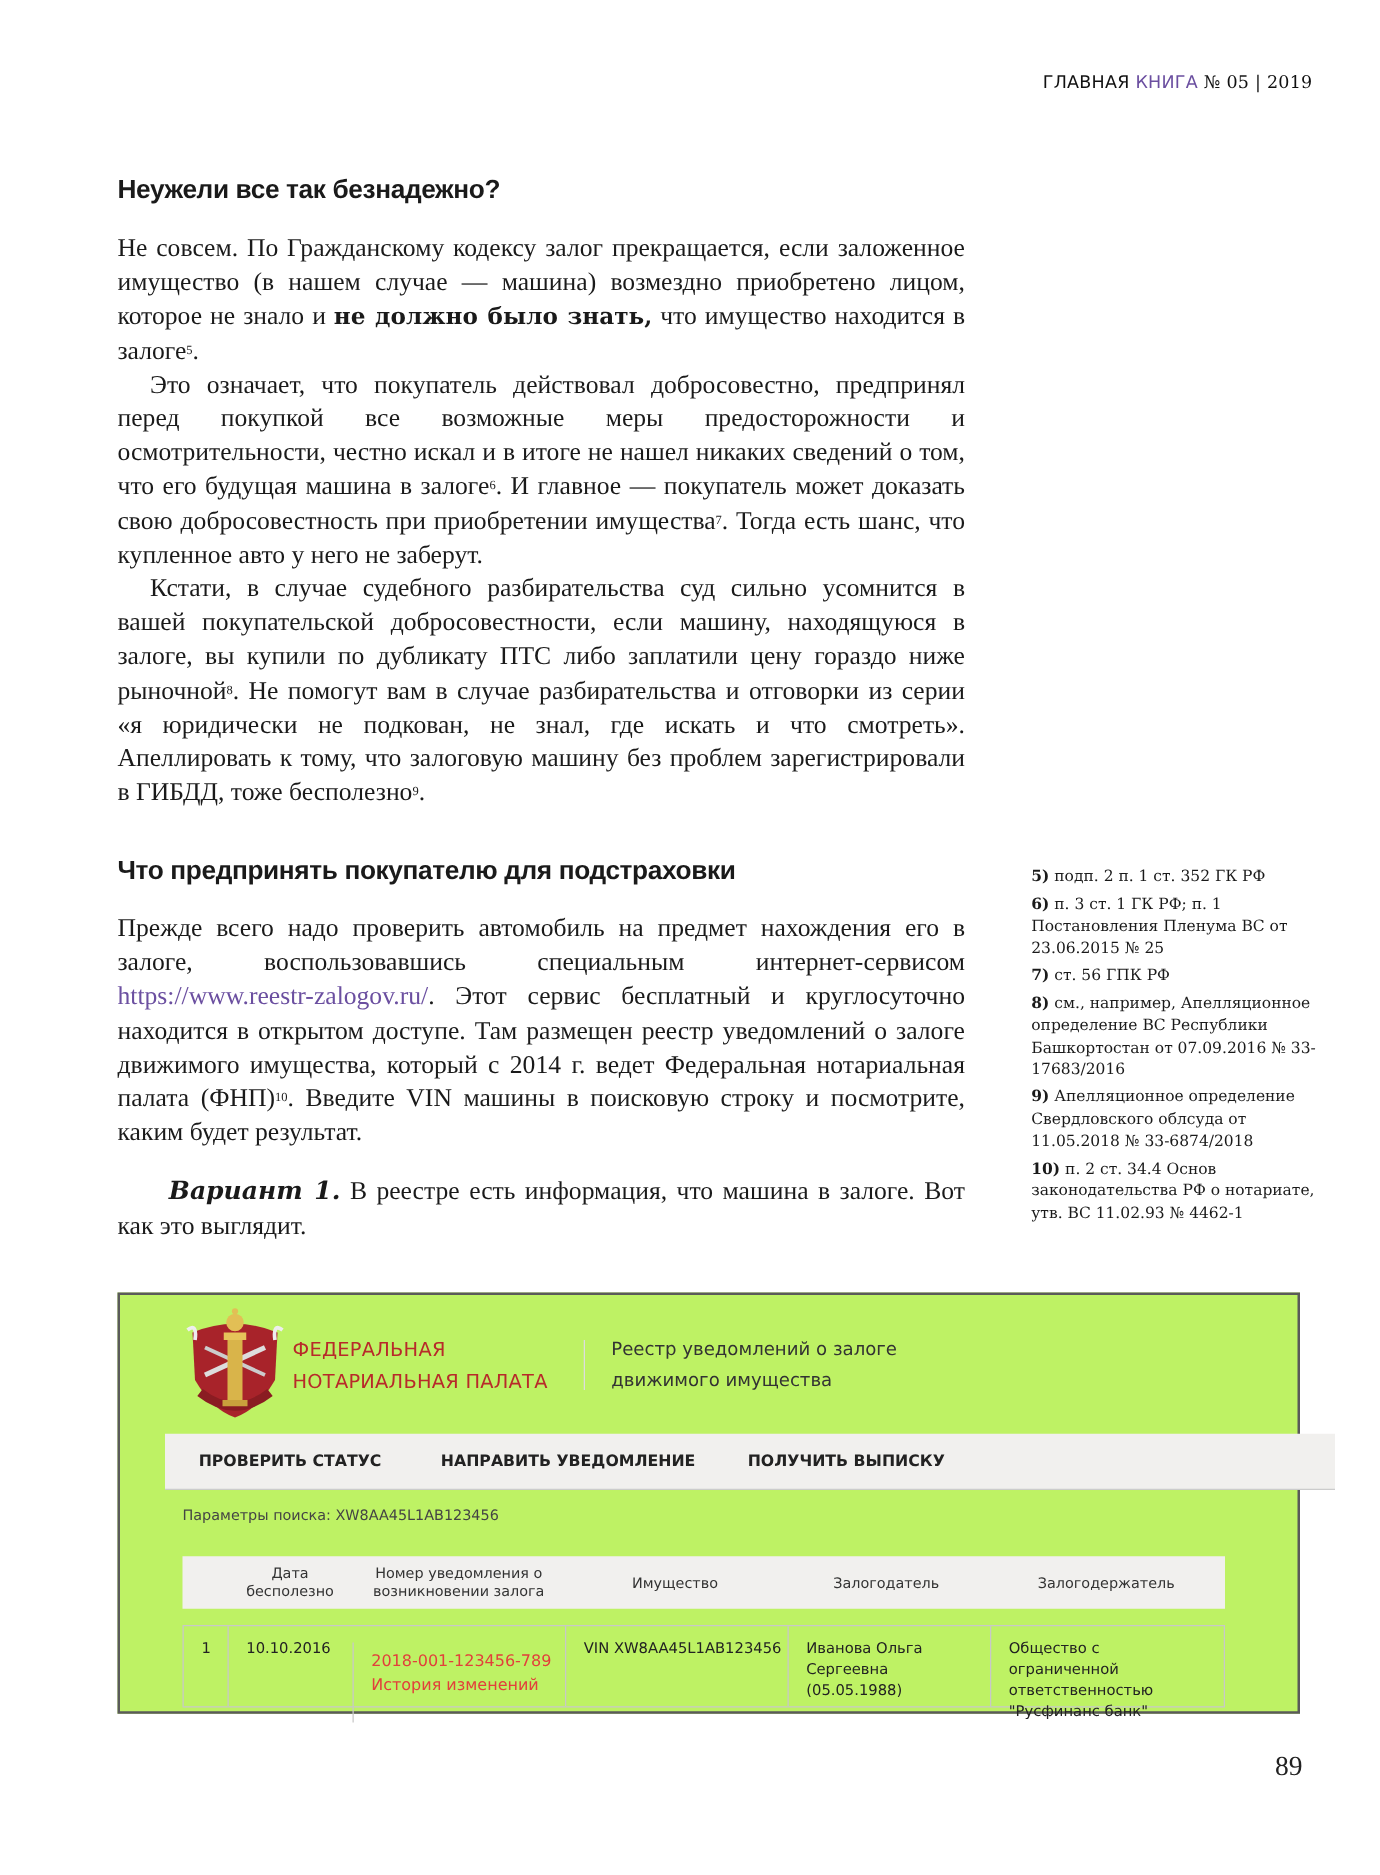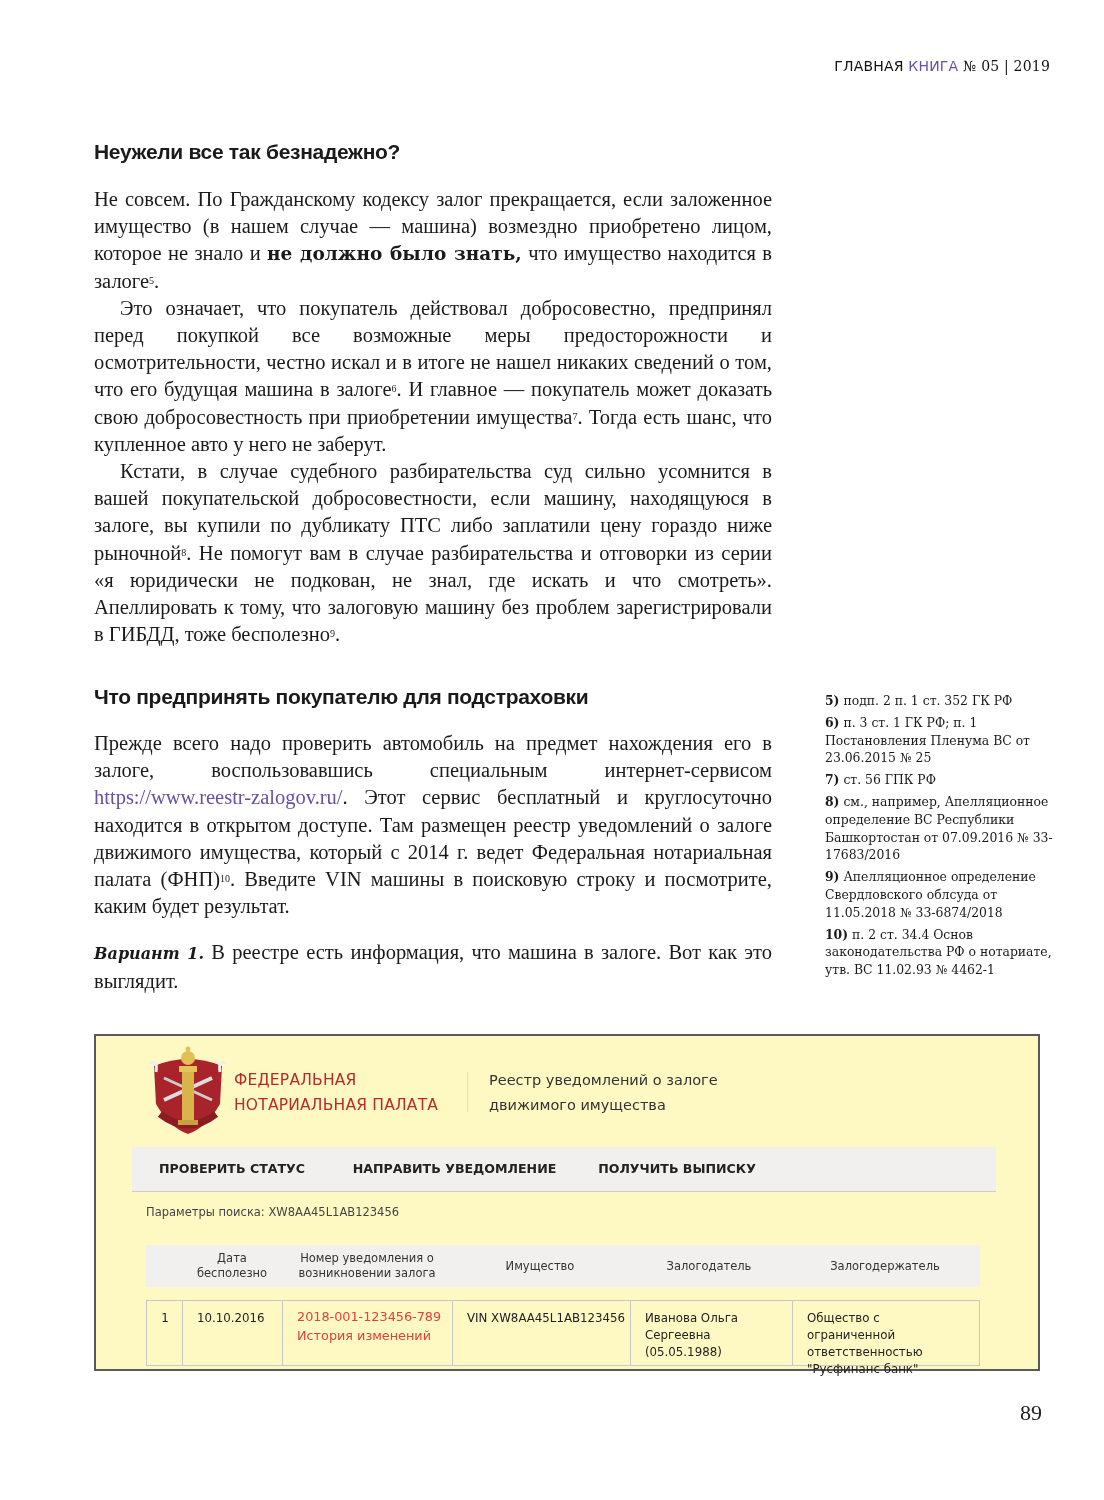--- a/index.html
+++ b/index.html
@@ -10,44 +10,44 @@
   .running-head .issue { font-family:"DejaVu Serif", serif; color:#111; }
 
   .main { position:absolute; left:94px; width:678px; }
   h2 { font-family:Liberation Sans, sans-serif; font-weight:bold; font-size:21px; margin:0; letter-spacing:-0.3px; }
   .body-text { font-family:"Liberation Serif", serif; font-size:20.5px; line-height:27.2px; text-align:justify; margin:0; }
   .body-text p { margin:0; }
   .body-text p.indent { text-indent:26px; }
   .body-text sup { font-size:10px; vertical-align:top; position:relative; top:-1px; }
   .link { color:#6b4fa0; }
   .bold { font-weight:bold; font-family:"DejaVu Serif", serif; font-size:18.5px; }
-  .bold-italic { font-weight:bold; font-style:italic; font-family:"DejaVu Serif", serif; font-size:16px; }
+  .bold-italic { font-weight:bold; font-style:italic; font-family:"DejaVu Serif", serif; font-size:20px;margin-left:41px; }
 
   .notes { position:absolute; left:825px; top:692px; width:230px; font-family:"DejaVu Serif", serif; font-size:12.4px; line-height:17.8px; color:#1a1a1a; }
   .note { margin-bottom:4px; }
   .note .num { font-weight:bold; }
 
-  .shot { position:absolute; left:94px; top:1034px; width:946px; height:337px; border:2px solid #5a5a5a; box-sizing:border-box; background:#fef9c3; font-family:"DejaVu Sans", sans-serif; }
+  .shot { position:absolute; left:94px; top:1034px; width:946px; height:337px; border:2px solid #5a5a5a; box-sizing:border-box; background:#bef264; font-family:"DejaVu Sans", sans-serif; }
   .logo { position:absolute; left:50px; top:8px; width:84px; height:94px; }
   .org-name { position:absolute; left:138px; top:32px; font-size:15.5px; line-height:25px; color:#b82a2a; letter-spacing:0.2px; }
   .vsep { position:absolute; left:371px; top:36px; width:1px; height:40px; background:#ddd; }
   .reg-title { position:absolute; left:393px; top:32px; font-size:14.5px; line-height:25px; color:#333; }
 
-  .navbar { position:absolute; left:36px; top:111px; width:864px; height:44px; background:#f1f0ee; border-bottom:1px solid #ccc; }
+  .navbar { position:absolute; left:36px; top:111px; width:936px; height:44px; background:#f1f0ee; border-bottom:1px solid #ccc; }
   .nav-tab { position:absolute; top:0; height:44px; line-height:44px; font-size:12.6px; font-weight:bold; color:#222; text-align:center; }
   .nav-tab.active { background:#fff; border:1px solid #ddd; border-bottom:none; color:#d0332e; height:46px; top:-1px; box-sizing:border-box; }
   .search-params { position:absolute; left:50px; top:169px; font-size:11.5px; color:#444; }
 
   .thead { position:absolute; left:50px; top:209px; width:834px; height:42px; background:#f1f0ee; font-size:11.5px; color:#333; }
   .th { position:absolute; top:0; height:42px; display:flex; align-items:center; justify-content:center; text-align:center; line-height:15px; }
   .trow { position:absolute; left:50px; top:264px; width:834px; height:66px; border:1px solid #c8c8c8; box-sizing:border-box; font-size:11.8px; color:#222; }
   .td { position:absolute; top:0; height:64px; padding-top:9px; box-sizing:border-box; line-height:17px; border-left:1px solid #c8c8c8; padding-left:14px; }
   .td.first { border-left:none; padding-left:0; text-align:center; }
   .td .red { color:#e2403b; font-size:12.8px; line-height:19px; }
-  .td.c2 { padding-top:6px; }
+  .td.c2 { padding-top:6px;margin-top:13px; }
 
   .page-num { position:absolute; right:62px; top:1400px; font-family:"Liberation Serif", serif; font-size:22px; color:#222; }
 </style>
 </head>
 <body>
 
 <div class="running-head">
   <span class="brand-a">ГЛАВНАЯ</span>
   <span class="brand-b">КНИГА</span>
   <span class="issue">№ 05 | 2019</span>

